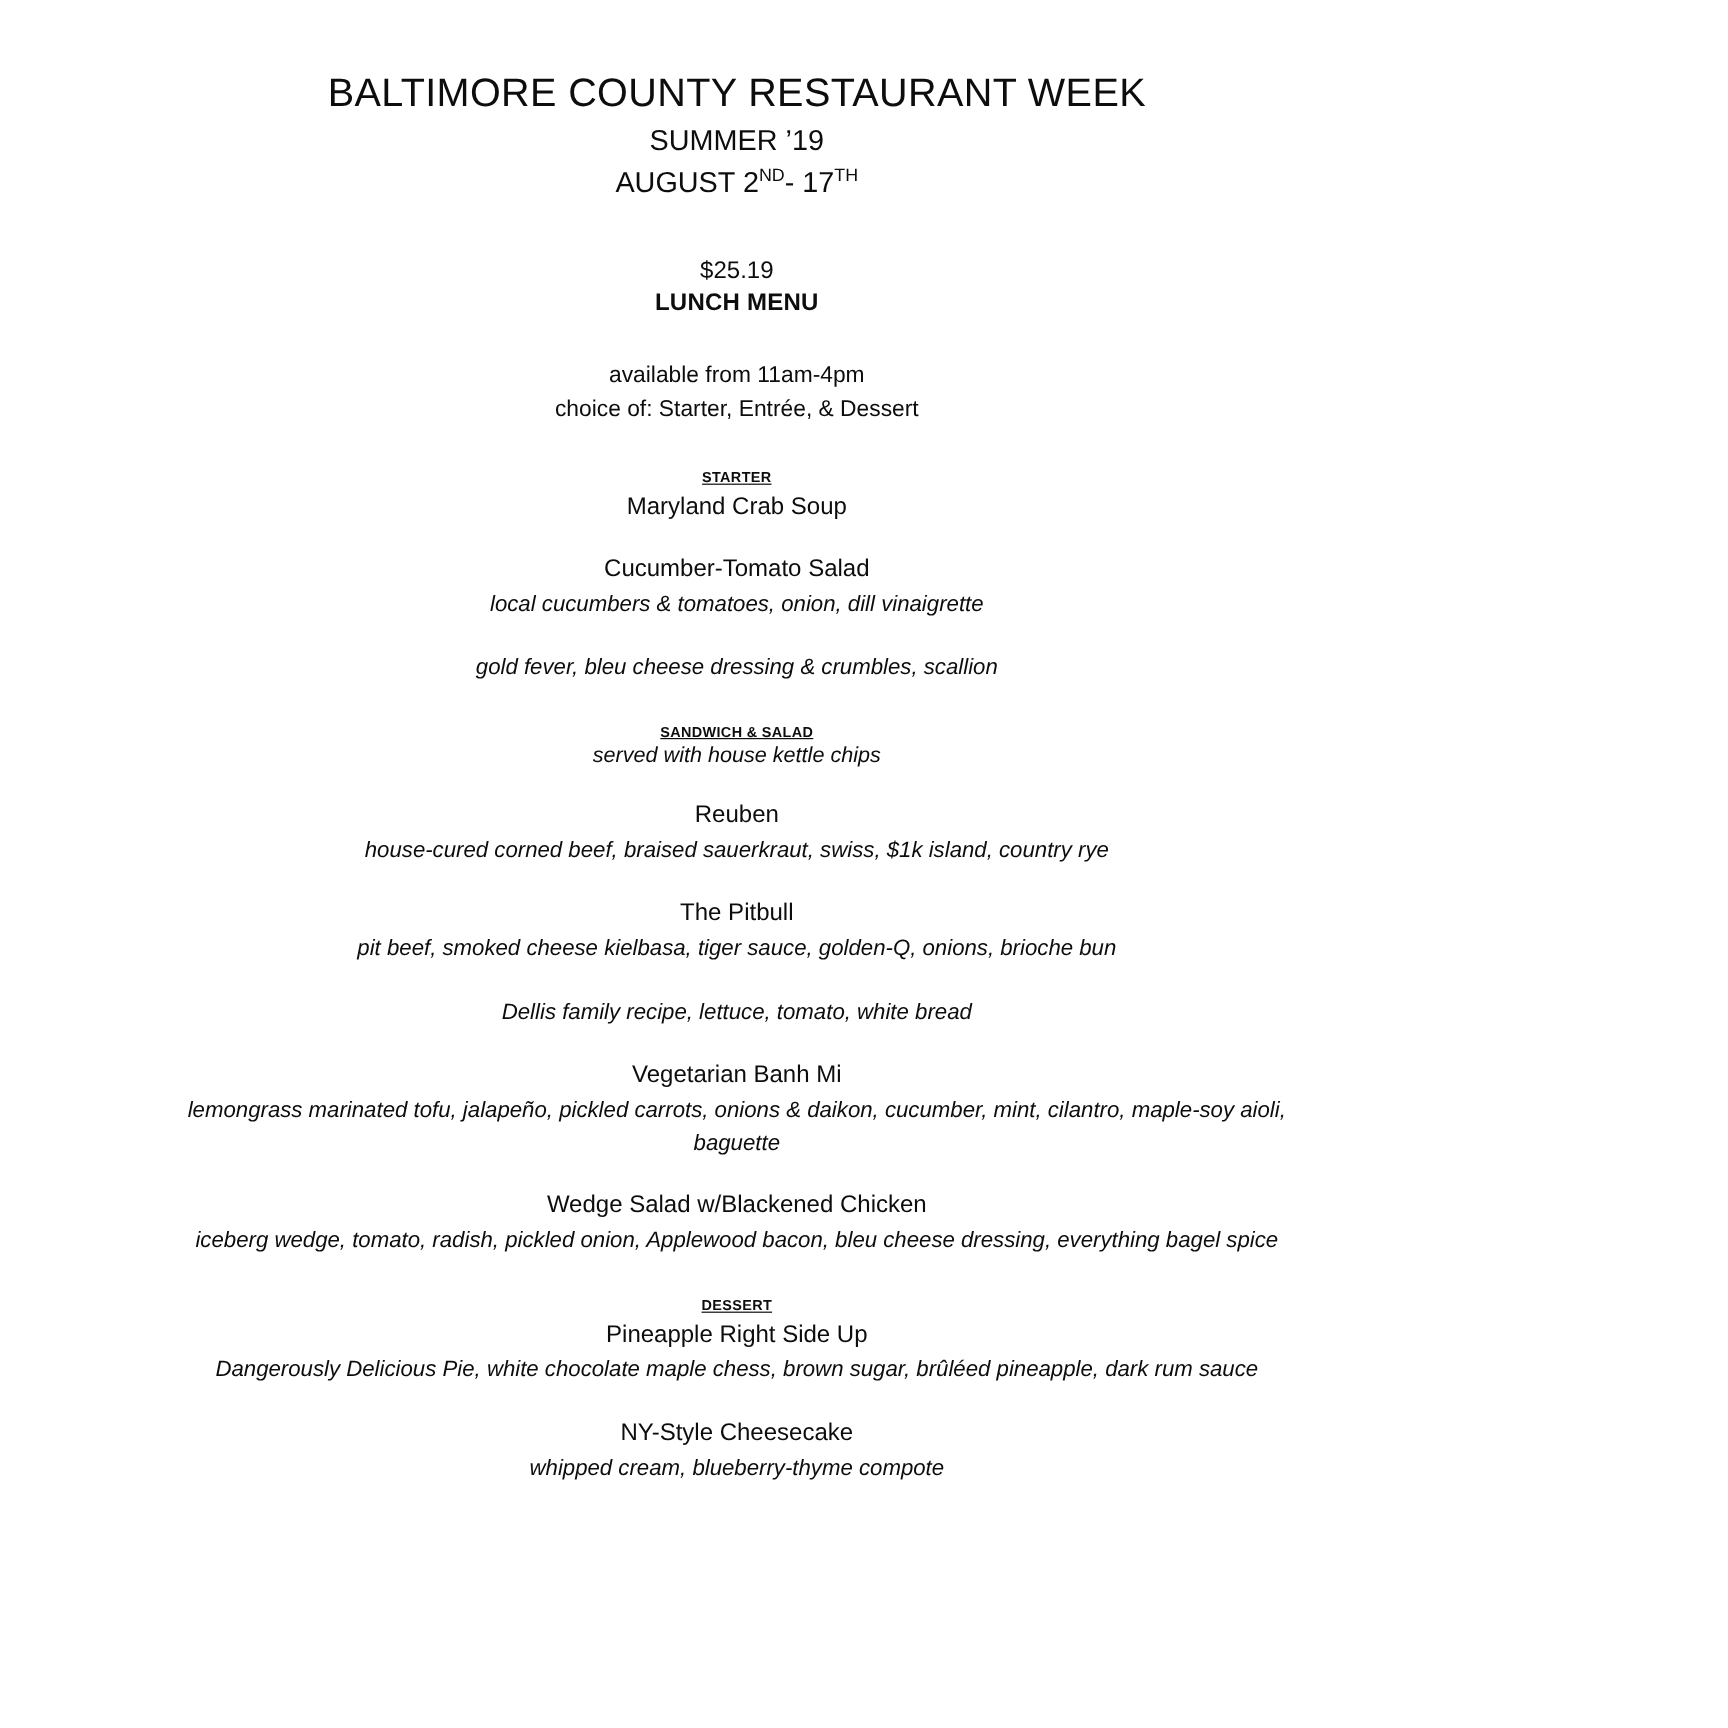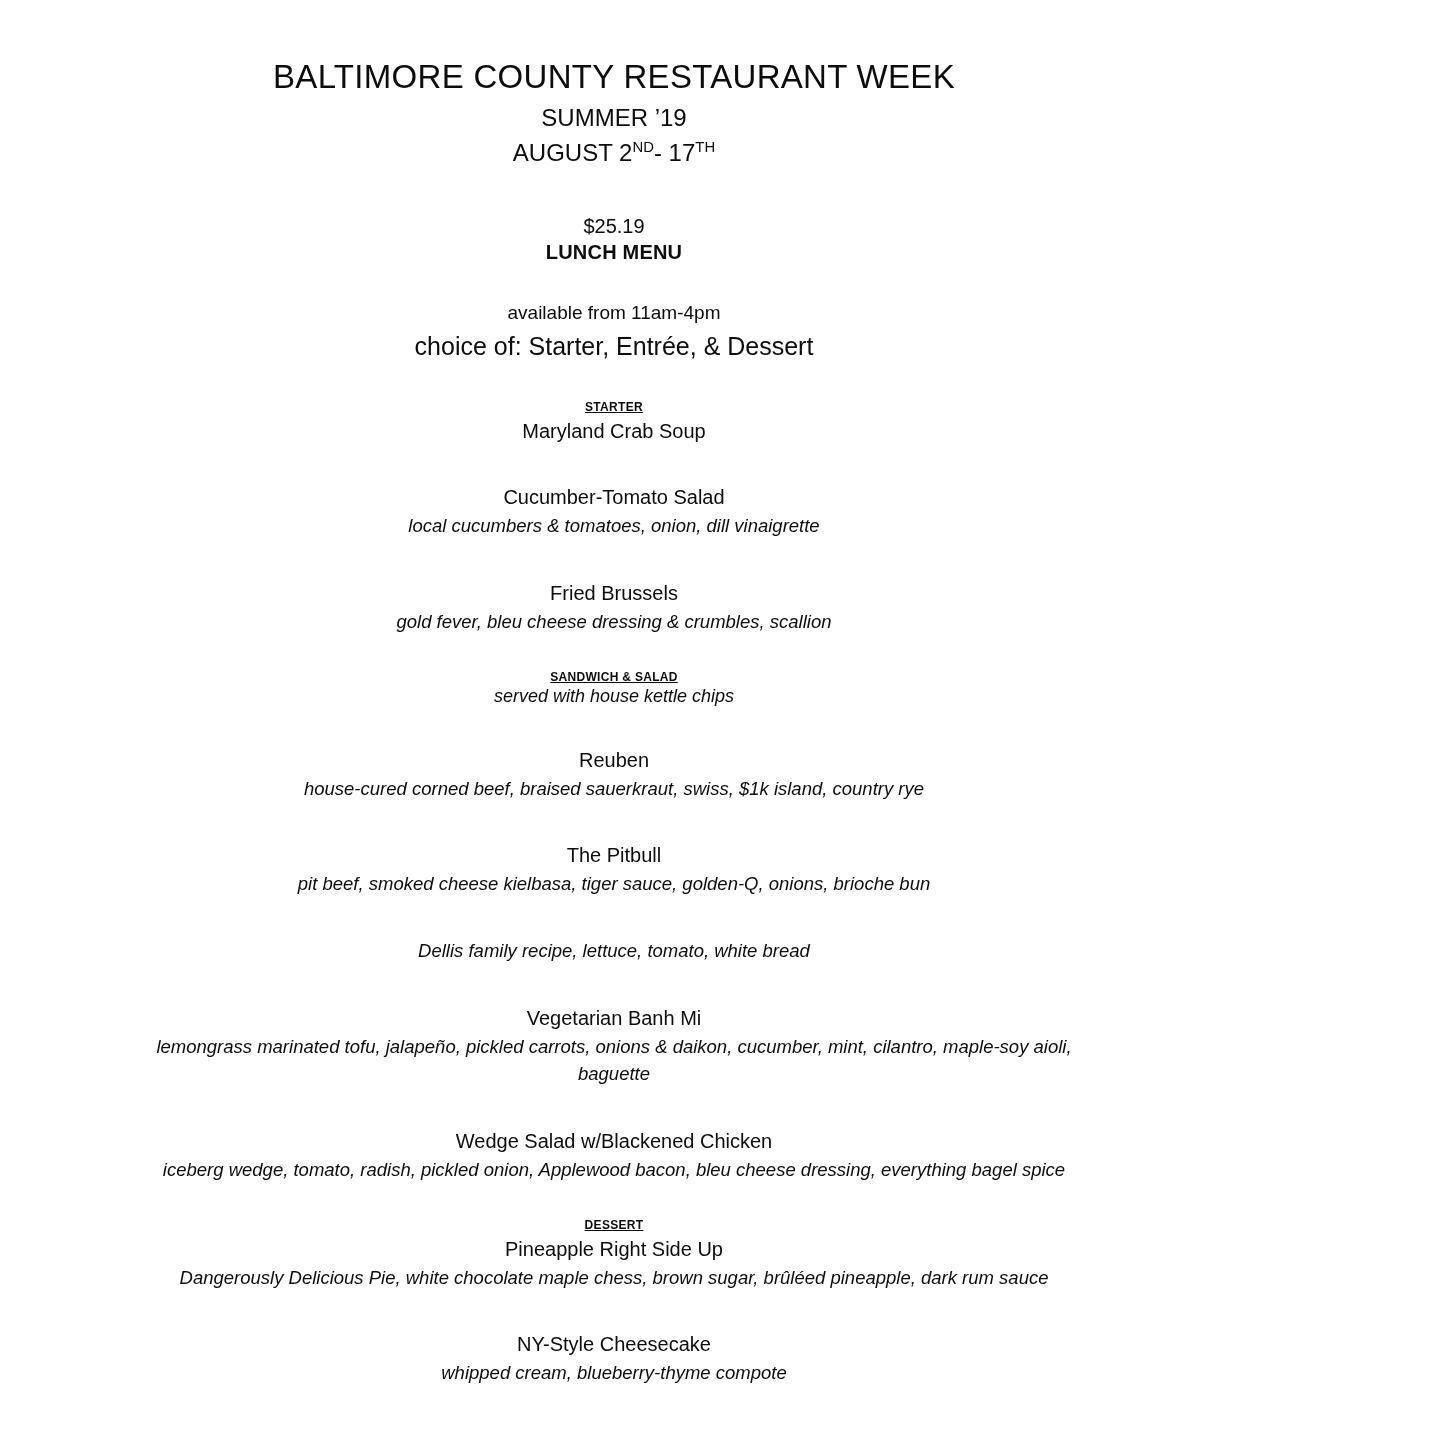--- a/index.html
+++ b/index.html
@@ -57,40 +57,40 @@
     margin: 3px 0 0 0;
     letter-spacing: 0.2px;
   }
 
   .avail {
     font-size: 19px;
     margin: 34px 0 0 0;
     line-height: 1.55;
   }
   .choice {
-    font-size: 25px;
+    font-size: 19px;
     margin: 0;
     line-height: 1.55;
   }
 
   .section-head {
     font-size: 12px;
     font-weight: bold;
     text-decoration: underline;
     letter-spacing: 0.3px;
     margin: 34px 0 0 0;
   }
   .section-note {
     font-size: 18px;
     font-style: italic;
     margin: 2px 0 0 0;
   }
 
   .item {
-    margin-top: 40px;
+    margin-top: 26px;
   }
   .item.tight {
     margin-top: 4px;
   }
   .item-name {
     font-size: 20px;
     line-height: 1.3;
     margin: 0;
   }
   .item-desc {
@@ -123,21 +123,20 @@
 
   <h2 class="section-head">STARTER</h2>
   <div class="item tight">
     <p class="item-name">Maryland Crab Soup</p>
   </div>
   <div class="item">
     <p class="item-name">Cucumber-Tomato Salad</p>
     <p class="item-desc">local cucumbers &amp; tomatoes, onion, dill vinaigrette</p>
   </div>
   <div class="item">
-    <p class="item-name">Fried Brussels</p>
     <p class="item-desc">gold fever, bleu cheese dressing &amp; crumbles, scallion</p>
   </div>
 
   <h2 class="section-head">SANDWICH &amp; SALAD</h2>
   <p class="section-note">served with house kettle chips</p>
   <div class="item">
     <p class="item-name">Reuben</p>
     <p class="item-desc">house-cured corned beef, braised sauerkraut, swiss, $1k island, country rye</p>
   </div>
   <div class="item">

